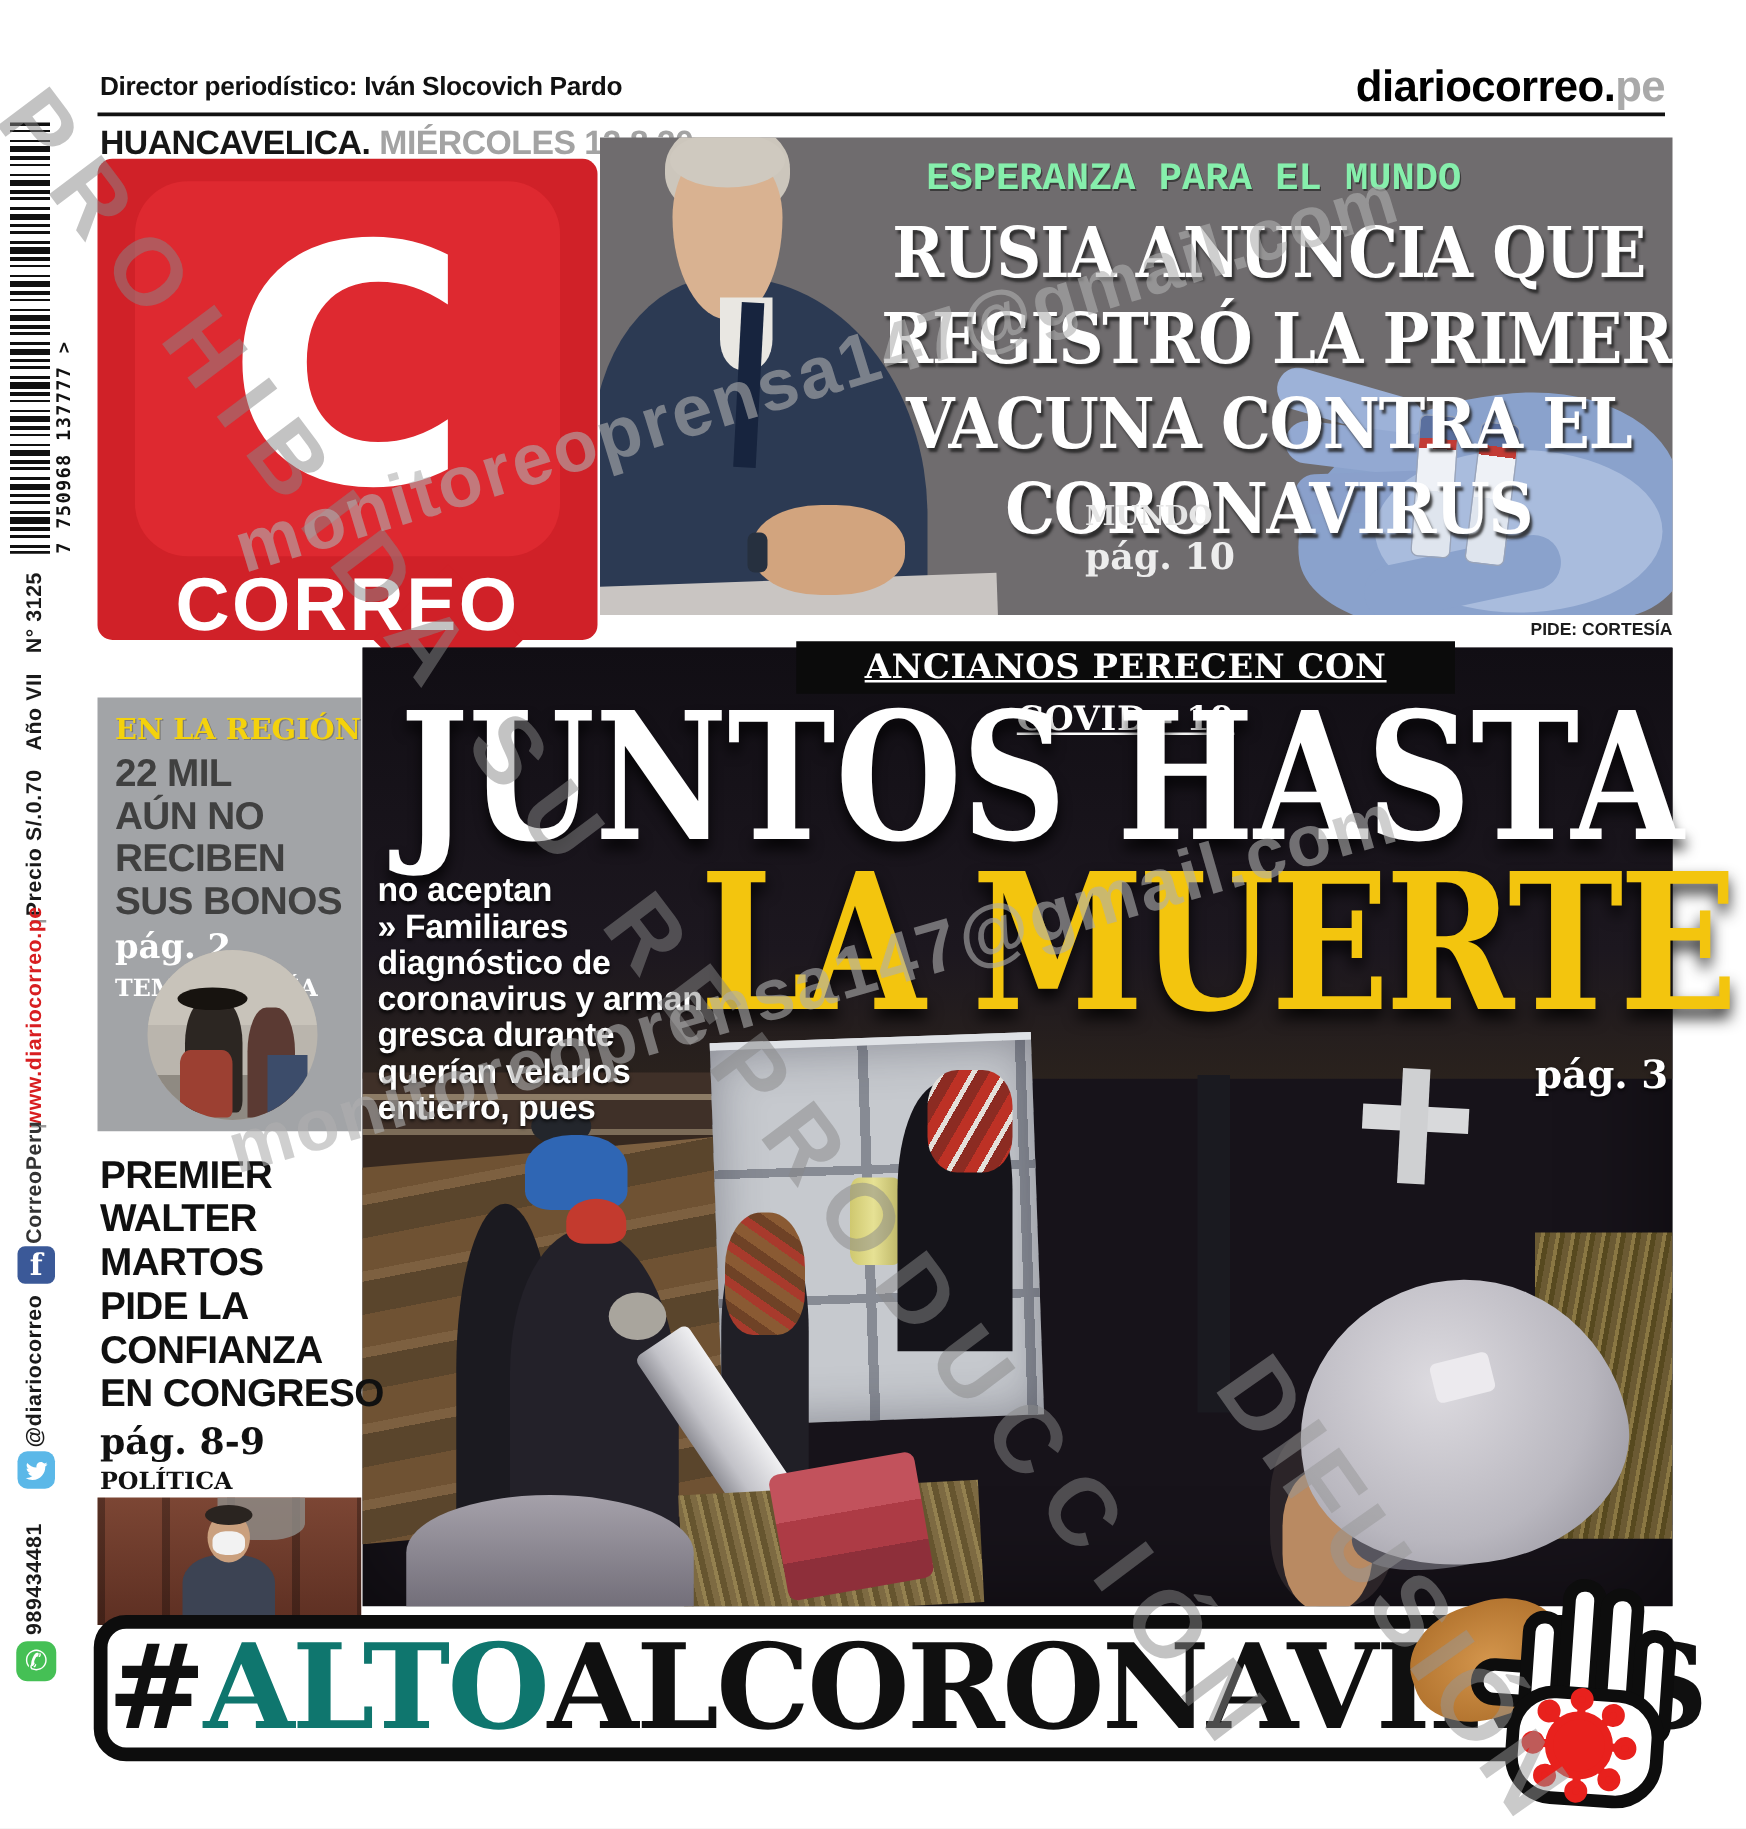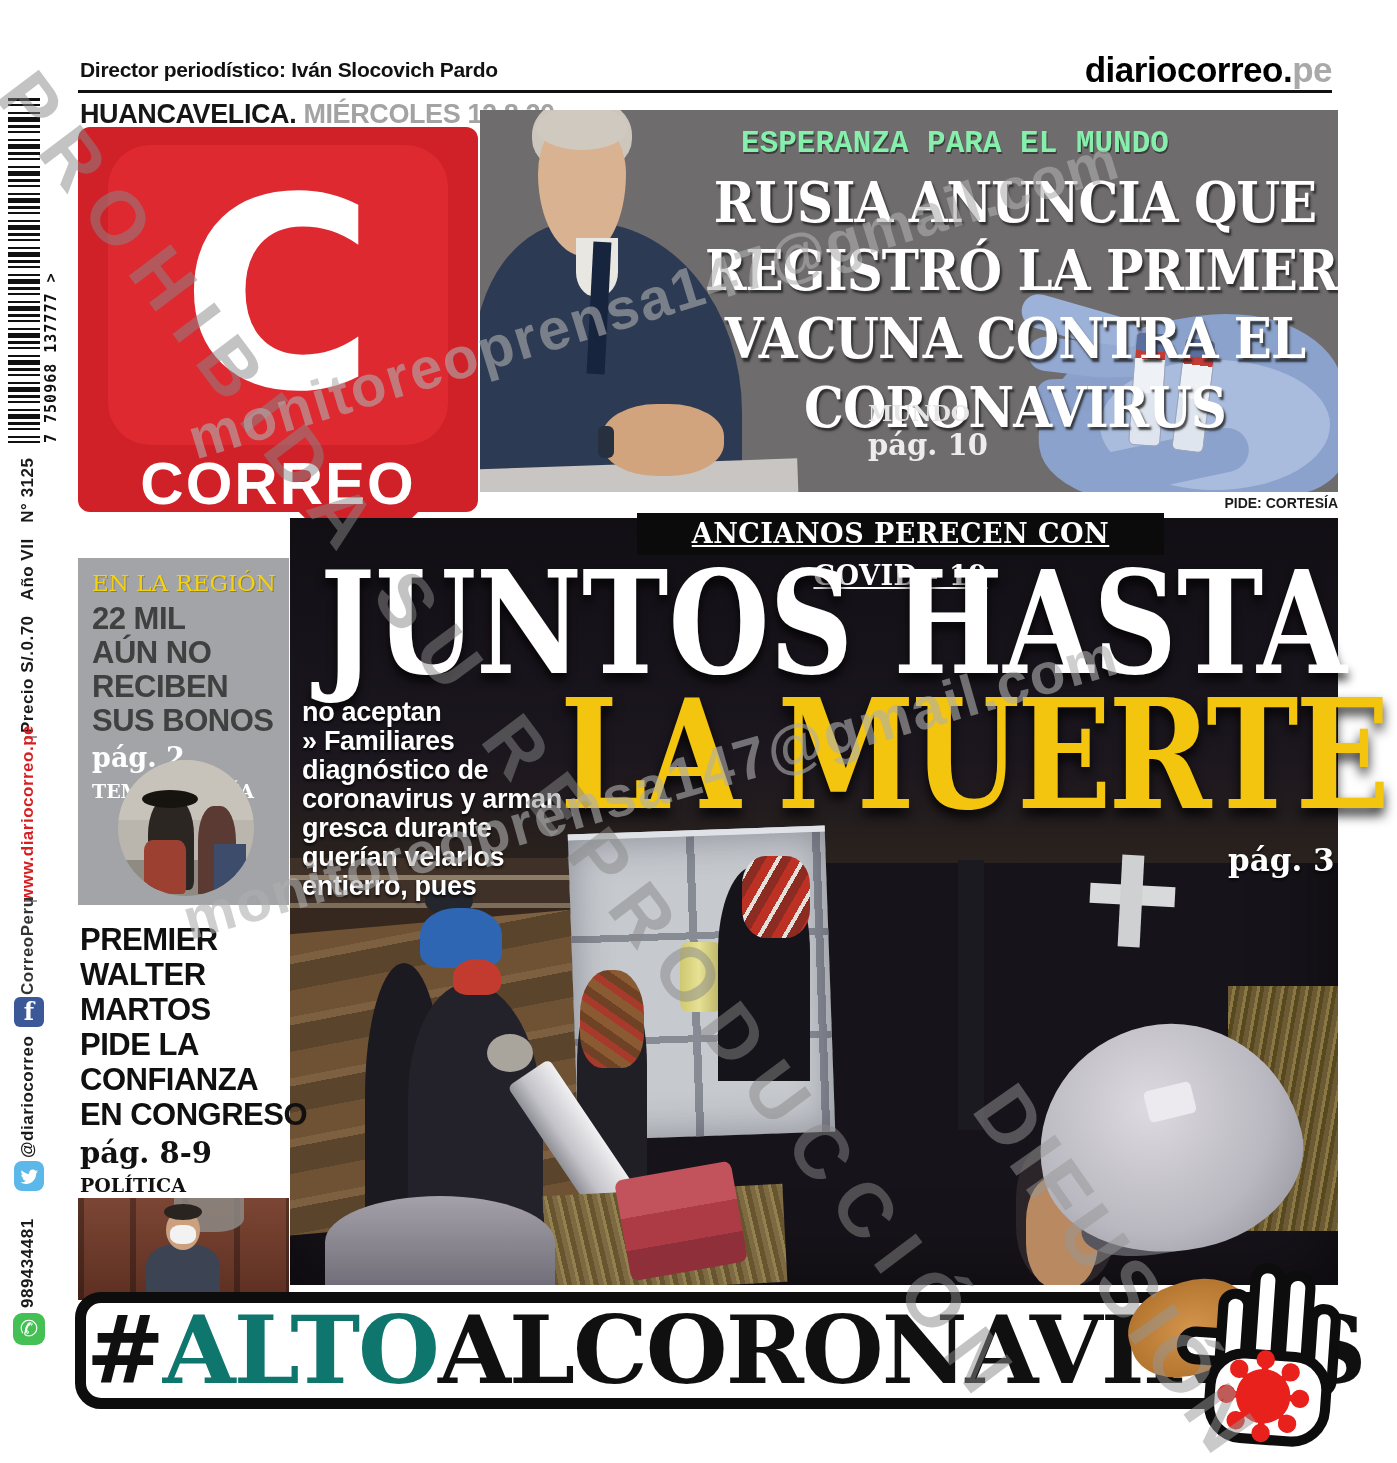--- a/index.html
+++ b/index.html
@@ -129,21 +129,21 @@
   #main-h2{left:560px;top:680px;width:770px;text-align:center;color:#f3c50e;white-space:nowrap;
     font-family:"DejaVu Serif",serif;font-weight:bold;font-size:124px;line-height:124px;letter-spacing:-3px;
     transform:scaleY(1.22);transform-origin:top center;text-shadow:0 6px 11px rgba(0,0,0,.85);}
   #main-deck{left:302px;top:698px;width:310px;font-size:27px;line-height:29px;font-weight:bold;color:#fff;
     text-shadow:0 2px 3px rgba(0,0,0,.8);letter-spacing:-.3px;}
   #main-pag{left:1228px;top:842px;font-family:"DejaVu Serif",serif;font-weight:bold;font-size:31px;color:#fff;
     text-shadow:0 2px 3px rgba(0,0,0,.8);}
 
   
   #region{left:78px;top:558px;width:211px;height:347px;background:#a2a4a7;overflow:hidden;}
-  #region-kicker{left:14px;top:12px;font-family:"DejaVu Serif",serif;font-weight:normal;font-size:23px;
+  #region-kicker{left:14px;top:12px;font-family:"DejaVu Serif",serif;font-weight:bold;font-size:23px;
     color:#f4d20d;text-shadow:1px 1px 0 #7c7c7c;}
   #region-h{left:14px;top:44px;font-size:31px;line-height:34px;font-weight:bold;color:#404040;letter-spacing:-.5px;}
   #region-pag{left:14px;top:184px;font-family:"DejaVu Serif",serif;font-weight:bold;font-size:27px;color:#fff;}
   #region-sec{left:14px;top:222px;font-family:"DejaVu Serif",serif;font-weight:bold;font-size:19px;color:#fff;}
   #region-circle{left:40px;top:202px;width:136px;height:136px;border-radius:50%;overflow:hidden;background:#bab5ad;}
   .rc-top{left:0;top:0;width:136px;height:60px;background:#c8c3ba;}
   .rc-ground{left:0;top:100px;width:136px;height:36px;background:#8f8a82;}
   .rc-hat{left:24px;top:30px;width:56px;height:18px;background:#17130f;border-radius:50%;}
   .rc-f1{left:30px;top:38px;width:46px;height:92px;background:#2c2622;border-radius:40% 40% 10% 10%;}
   .rc-red{left:26px;top:80px;width:42px;height:54px;background:#9c4032;border-radius:20% 20% 10% 10%;}

